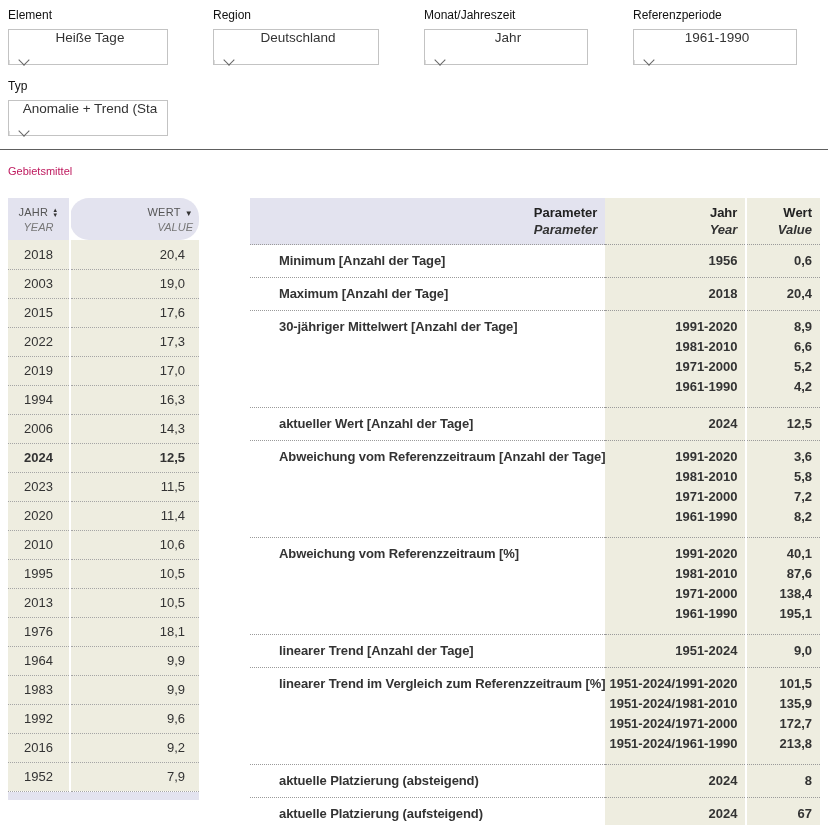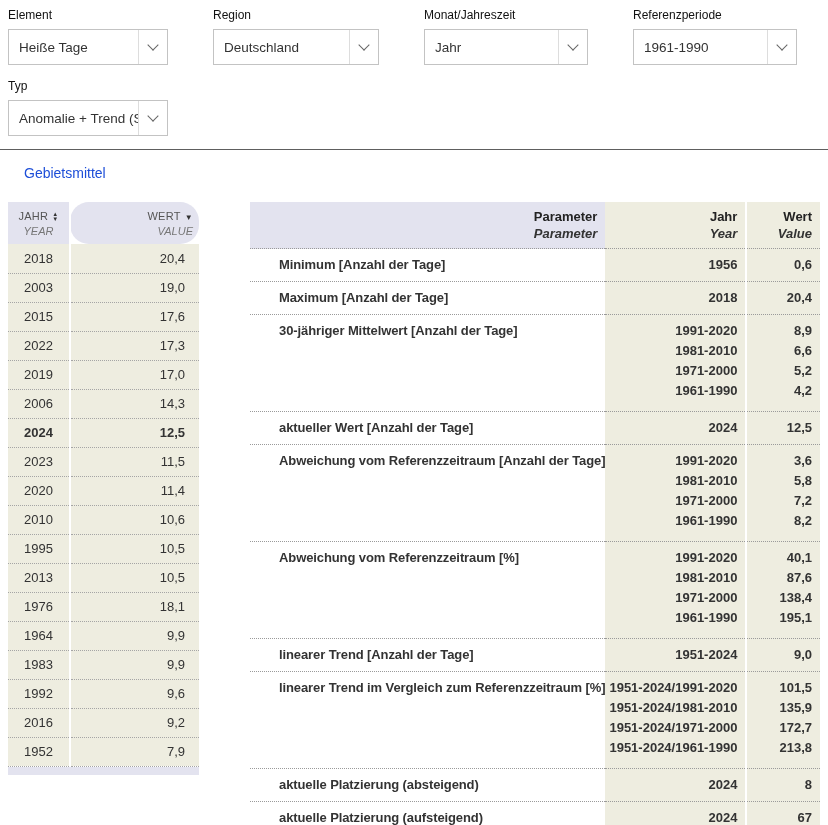--- a/index.html
+++ b/index.html
@@ -6,33 +6,33 @@
   html,body { width:828px; height:825px; overflow:hidden; background:#fff;
     font-family:"Liberation Sans", sans-serif; color:#333; }
 
   
   .filters { display:flex; padding-left:8px;gap:35px; }
   .filters.row1 { margin-top:8px; }
   .filters.row2 { margin-top:14px; }
   .filter { margin-right:10px; }
   .filter-label { display:block; font-size:12px; color:#111; margin-bottom:7px; }
   .select { height:36px; border:1px solid #c3c3c3; background:#fff; display:flex;
-            align-items:center; cursor:pointer; }
+            align-items:center; cursor:pointer;flex-direction:column; }
   .select-value { flex:1; padding:0 6px 0 10px; font-size:13.5px; color:#333;
                   white-space:nowrap; overflow:hidden; }
   .select-arrow-box { width:29px; align-self:stretch; flex:none; display:flex;
                       align-items:center; justify-content:center; border-left:1px solid #ddd; }
   .chev { width:8px; height:8px; border-right:1.5px solid #666; border-bottom:1.5px solid #666;
           transform:rotate(45deg); margin-top:-4px; }
   .w160 .select{ width:160px; } .w164 .select{ width:164px; }
   .w166 .select{ width:166px; } .w164b .select{ width:164px; }
 
   .divider { border:none; border-top:1px solid #5e5e5e; margin-top:13px; }
 
-  .section-title { margin:15px 0 0 24px; font-size:14px; color:#1d4ed8; }
+  .section-title { margin:15px 0 0 8px; font-size:11px; color:#be185d; }
 
   
   .content { display:flex; align-items:flex-start; margin-top:21px; padding-left:8px; }
 
   
   .year-col { width:191px; flex:none; }
   table { border-collapse:collapse; }
   .year-table { width:191px; }
   .year-table th { background:#e3e3ef; font-weight:normal; padding:8px 6px 7px; vertical-align:top; }
   .year-table th.col-year { width:62px; border-right:2px solid #fff; text-align:center; }
@@ -162,20 +162,24 @@
           </tr>
           <tr>
             <td class="c-year">2022</td>
             <td class="c-val">17,3</td>
           </tr>
           <tr>
             <td class="c-year">2019</td>
             <td class="c-val">17,0</td>
           </tr>
           <tr>
+            <td class="c-year">1994</td>
+            <td class="c-val">16,3</td>
+          </tr>
+          <tr>
             <td class="c-year">2006</td>
             <td class="c-val">14,3</td>
           </tr>
           <tr class="hl">
             <td class="c-year">2024</td>
             <td class="c-val">12,5</td>
           </tr>
           <tr>
             <td class="c-year">2023</td>
             <td class="c-val">11,5</td>

